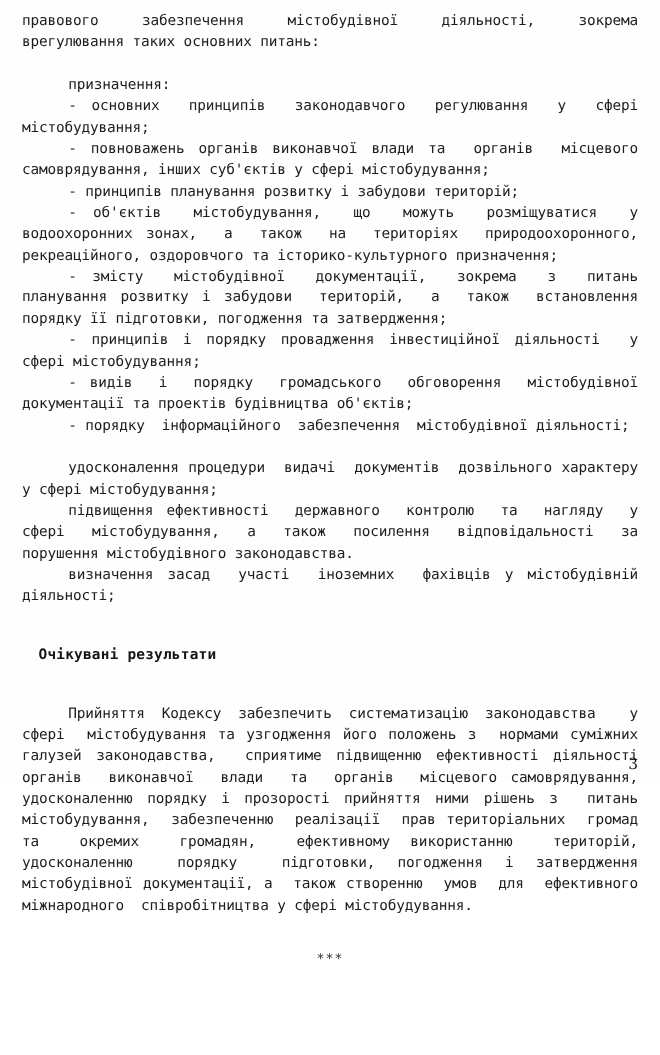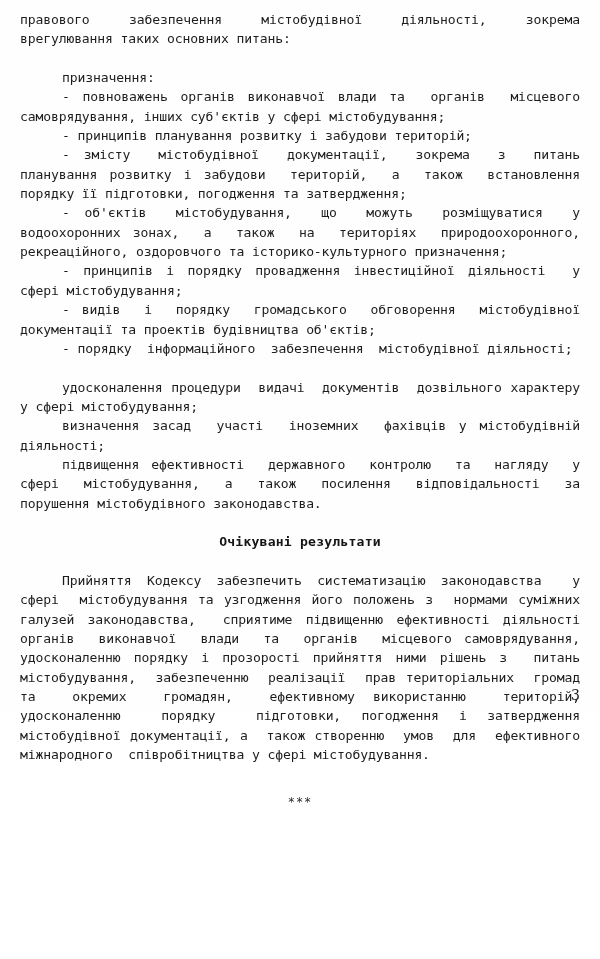--- a/index.html
+++ b/index.html
@@ -41,26 +41,25 @@
   .para.cont {
     text-indent: 0;
   }
   .para.indent {
     text-indent: 42px;
   }
   .blank-line {
     height: 19.35px;
   }
   .heading {
-    margin: 0;
+    margin: 15px;
     font-family: "DejaVu Sans Mono", monospace;
     font-size: 13.1px;
     line-height: 19.35px;
     font-weight: bold;
-    text-align: center;
     letter-spacing: 0.2px;
     color: #151515;
   }
   .stars {
     margin: 0;
     text-align: center;
     font-family: "DejaVu Sans Mono", monospace;
     font-size: 12px;
     line-height: 19.35px;
     letter-spacing: 1px;
@@ -78,31 +77,32 @@
 </style>
 </head>
 <body>
 
 <div id="page">
 
   <div class="doc-body" id="doc-body">
       <p class="para cont">правового  забезпечення  містобудівної  діяльності,  зокрема врегулювання таких основних питань:</p>
       <div class="blank-line"></div>
       <p class="para indent">призначення:</p>
+      <p class="para indent">- основних  принципів  законодавчого  регулювання  у  сфері містобудування;</p>
       <p class="para indent">- повноважень органів виконавчої влади та  органів  місцевого самоврядування, інших суб'єктів у сфері містобудування;</p>
       <p class="para indent">- принципів планування розвитку і забудови територій;</p>
+      <p class="para indent">- об'єктів  містобудування,  що  можуть  розміщуватися  у водоохоронних зонах,  а  також  на  територіях  природоохоронного, рекреаційного, оздоровчого та історико-культурного призначення;</p>
       <p class="para indent">- змісту  містобудівної  документації,  зокрема  з  питань планування розвитку і забудови  територій,  а  також  встановлення порядку її підготовки, погодження та затвердження;</p>
-      <p class="para indent">- об'єктів  містобудування,  що  можуть  розміщуватися  у водоохоронних зонах,  а  також  на  територіях  природоохоронного, рекреаційного, оздоровчого та історико-культурного призначення;</p>
       <p class="para indent">- принципів і порядку провадження інвестиційної діяльності  у сфері містобудування;</p>
       <p class="para indent">- видів  і  порядку  громадського  обговорення  містобудівної документації та проектів будівництва об'єктів;</p>
       <p class="para indent">- порядку  інформаційного  забезпечення  містобудівної діяльності;</p>
       <div class="blank-line"></div>
       <p class="para indent">удосконалення процедури  видачі  документів  дозвільного характеру у сфері містобудування;</p>
+      <p class="para indent">підвищення ефективності  державного  контролю  та  нагляду  у сфері  містобудування,  а  також  посилення  відповідальності  за порушення містобудівного законодавства.</p>
       <p class="para indent">визначення засад  участі  іноземних  фахівців у містобудівній діяльності;</p>
-      <p class="para indent">підвищення ефективності  державного  контролю  та  нагляду  у сфері  містобудування,  а  також  посилення  відповідальності  за порушення містобудівного законодавства.</p>
       <div class="blank-line"></div>
       <div class="heading">Очікувані результати</div>
       <div class="blank-line"></div>
       <p class="para indent">Прийняття Кодексу забезпечить систематизацію законодавства  у сфері  містобудування та узгодження його положень з  нормами суміжних галузей законодавства,  сприятиме підвищенню ефективності діяльності  органів  виконавчої  влади  та  органів  місцевого самоврядування,  удосконаленню порядку і прозорості прийняття ними рішень з  питань  містобудування,  забезпеченню  реалізації  прав територіальних  громад  та  окремих  громадян,  ефективному використанню  територій,  удосконаленню  порядку  підготовки, погодження і затвердження містобудівної документації, а  також створенню  умов  для  ефективного  міжнародного  співробітництва у сфері містобудування.</p>
       <div class="spacer-lg"></div>
       <div class="stars">***</div>
     </div>
 
   <div class="page-number">3</div>
 </div>

